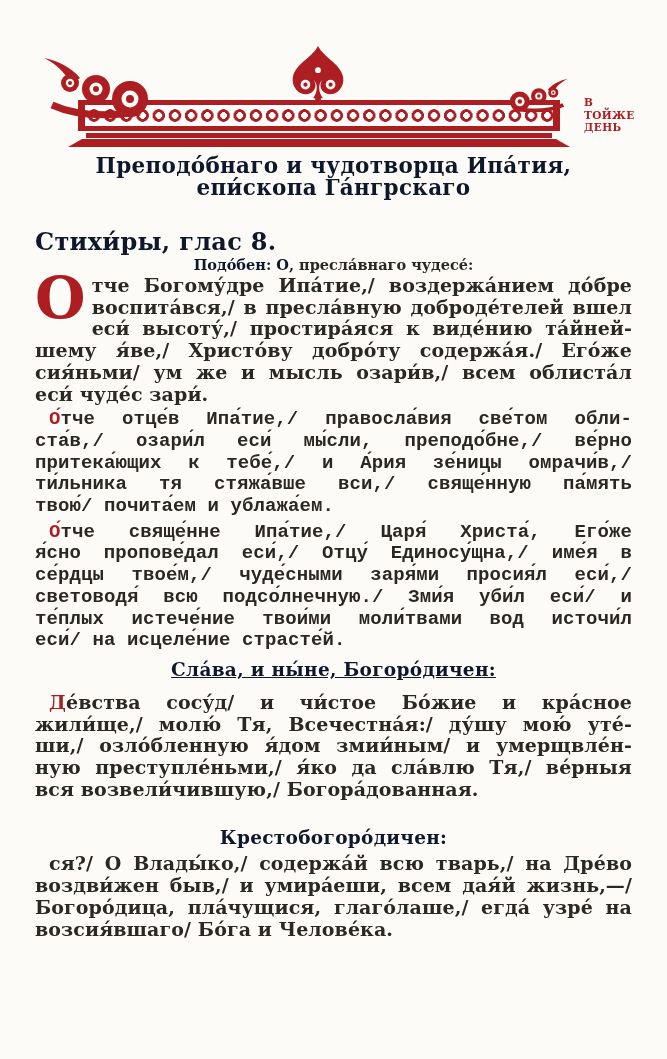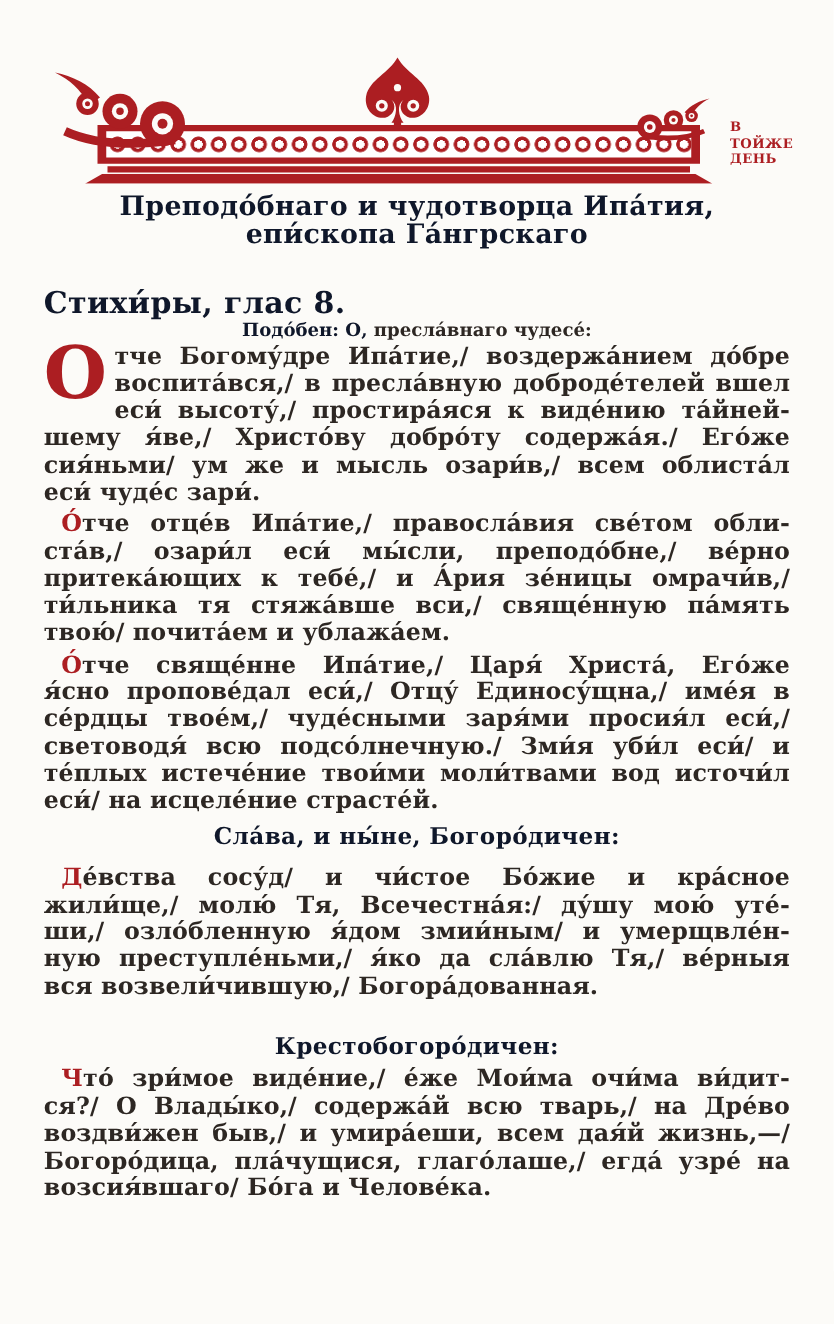--- a/index.html
+++ b/index.html
@@ -29,31 +29,31 @@
   .corner-note{
     position:absolute;left:584px;top:96px;color:#ac1e22;
     font-size:10.5px;line-height:12.5px;letter-spacing:.4px;
   }
   
   .content{position:absolute;left:35px;top:0;width:597px;}
   .title{margin-top:155px;text-align:center;font-size:21.5px;line-height:22px;letter-spacing:.3px;}
   .section-head{margin-top:32px;text-align:left;font-size:24px;line-height:22px;letter-spacing:.3px;}
   .podoben{margin-top:3px;text-align:center;font-size:14.5px;line-height:17px;}
   .para{margin-top:2px;font-size:19px;line-height:21.7px;clear:both;letter-spacing:.1px;}
-  .para + .para{margin-top:4px;}
+  .para + .para{margin-top:4px;font-family:Liberation Mono, monospace;}
   .tline{text-align:justify;text-align-last:justify;}
   .tline.last{text-align-last:left;}
   .para-indent .tline:first-child{text-indent:14px;}
   .initial{color:#ac1e22;}
   .dropcap{
     float:left;color:#ac1e22;font-size:58px;line-height:46px;height:43.5px;
     margin:0 6px 0 0;font-weight:700;
   }
   .mid-head{text-align:center;font-size:18.5px;line-height:21px;letter-spacing:.3px;}
-  .mid-head.slava{margin-top:7px;}
+  .mid-head.slava{margin-top:7px;text-decoration:underline;}
   .mid-head.krest{margin-top:27px;}
   .para.after-slava{margin-top:12px;}
   .para.after-krest{margin-top:5px;}
 </style>
 </head>
 <body>
 
 <div class="page">
 
   <div class="ornament">
@@ -146,21 +146,20 @@
     <div class="para para-indent after-slava">
         <div class="tline"><span class="initial">Д</span>е́вства сосу́д/ и чи́стое Бо́жие и кра́сное</div>
         <div class="tline">жили́ще,/ молю́ Тя, Всечестна́я:/ ду́шу мою́ уте́-</div>
         <div class="tline">ши,/ озло́бленную я́дом змии́ным/ и умерщвле́н-</div>
         <div class="tline">ную преступле́ньми,/ я́ко да сла́влю Тя,/ ве́рныя</div>
         <div class="tline last">вся возвели́чившую,/ Богора́дованная.</div>
       </div>
 
     <div class="mid-head krest red">Крестобогоро́дичен:</div>
     <div class="para para-indent after-krest">
-        <div class="tline"><span class="initial">Ч</span>то́ зри́мое виде́ние,/ е́же Мои́ма очи́ма ви́дит-</div>
         <div class="tline">ся?/ О Влады́ко,/ содержа́й всю тварь,/ на Дре́во</div>
         <div class="tline">воздви́жен быв,/ и умира́еши, всем дая́й жизнь,—/</div>
         <div class="tline">Богоро́дица, пла́чущися, глаго́лаше,/ егда́ узре́ на</div>
         <div class="tline last">возсия́вшаго/ Бо́га и Челове́ка.</div>
       </div>
   </div>
 
 </div>
 
 </body></html>

